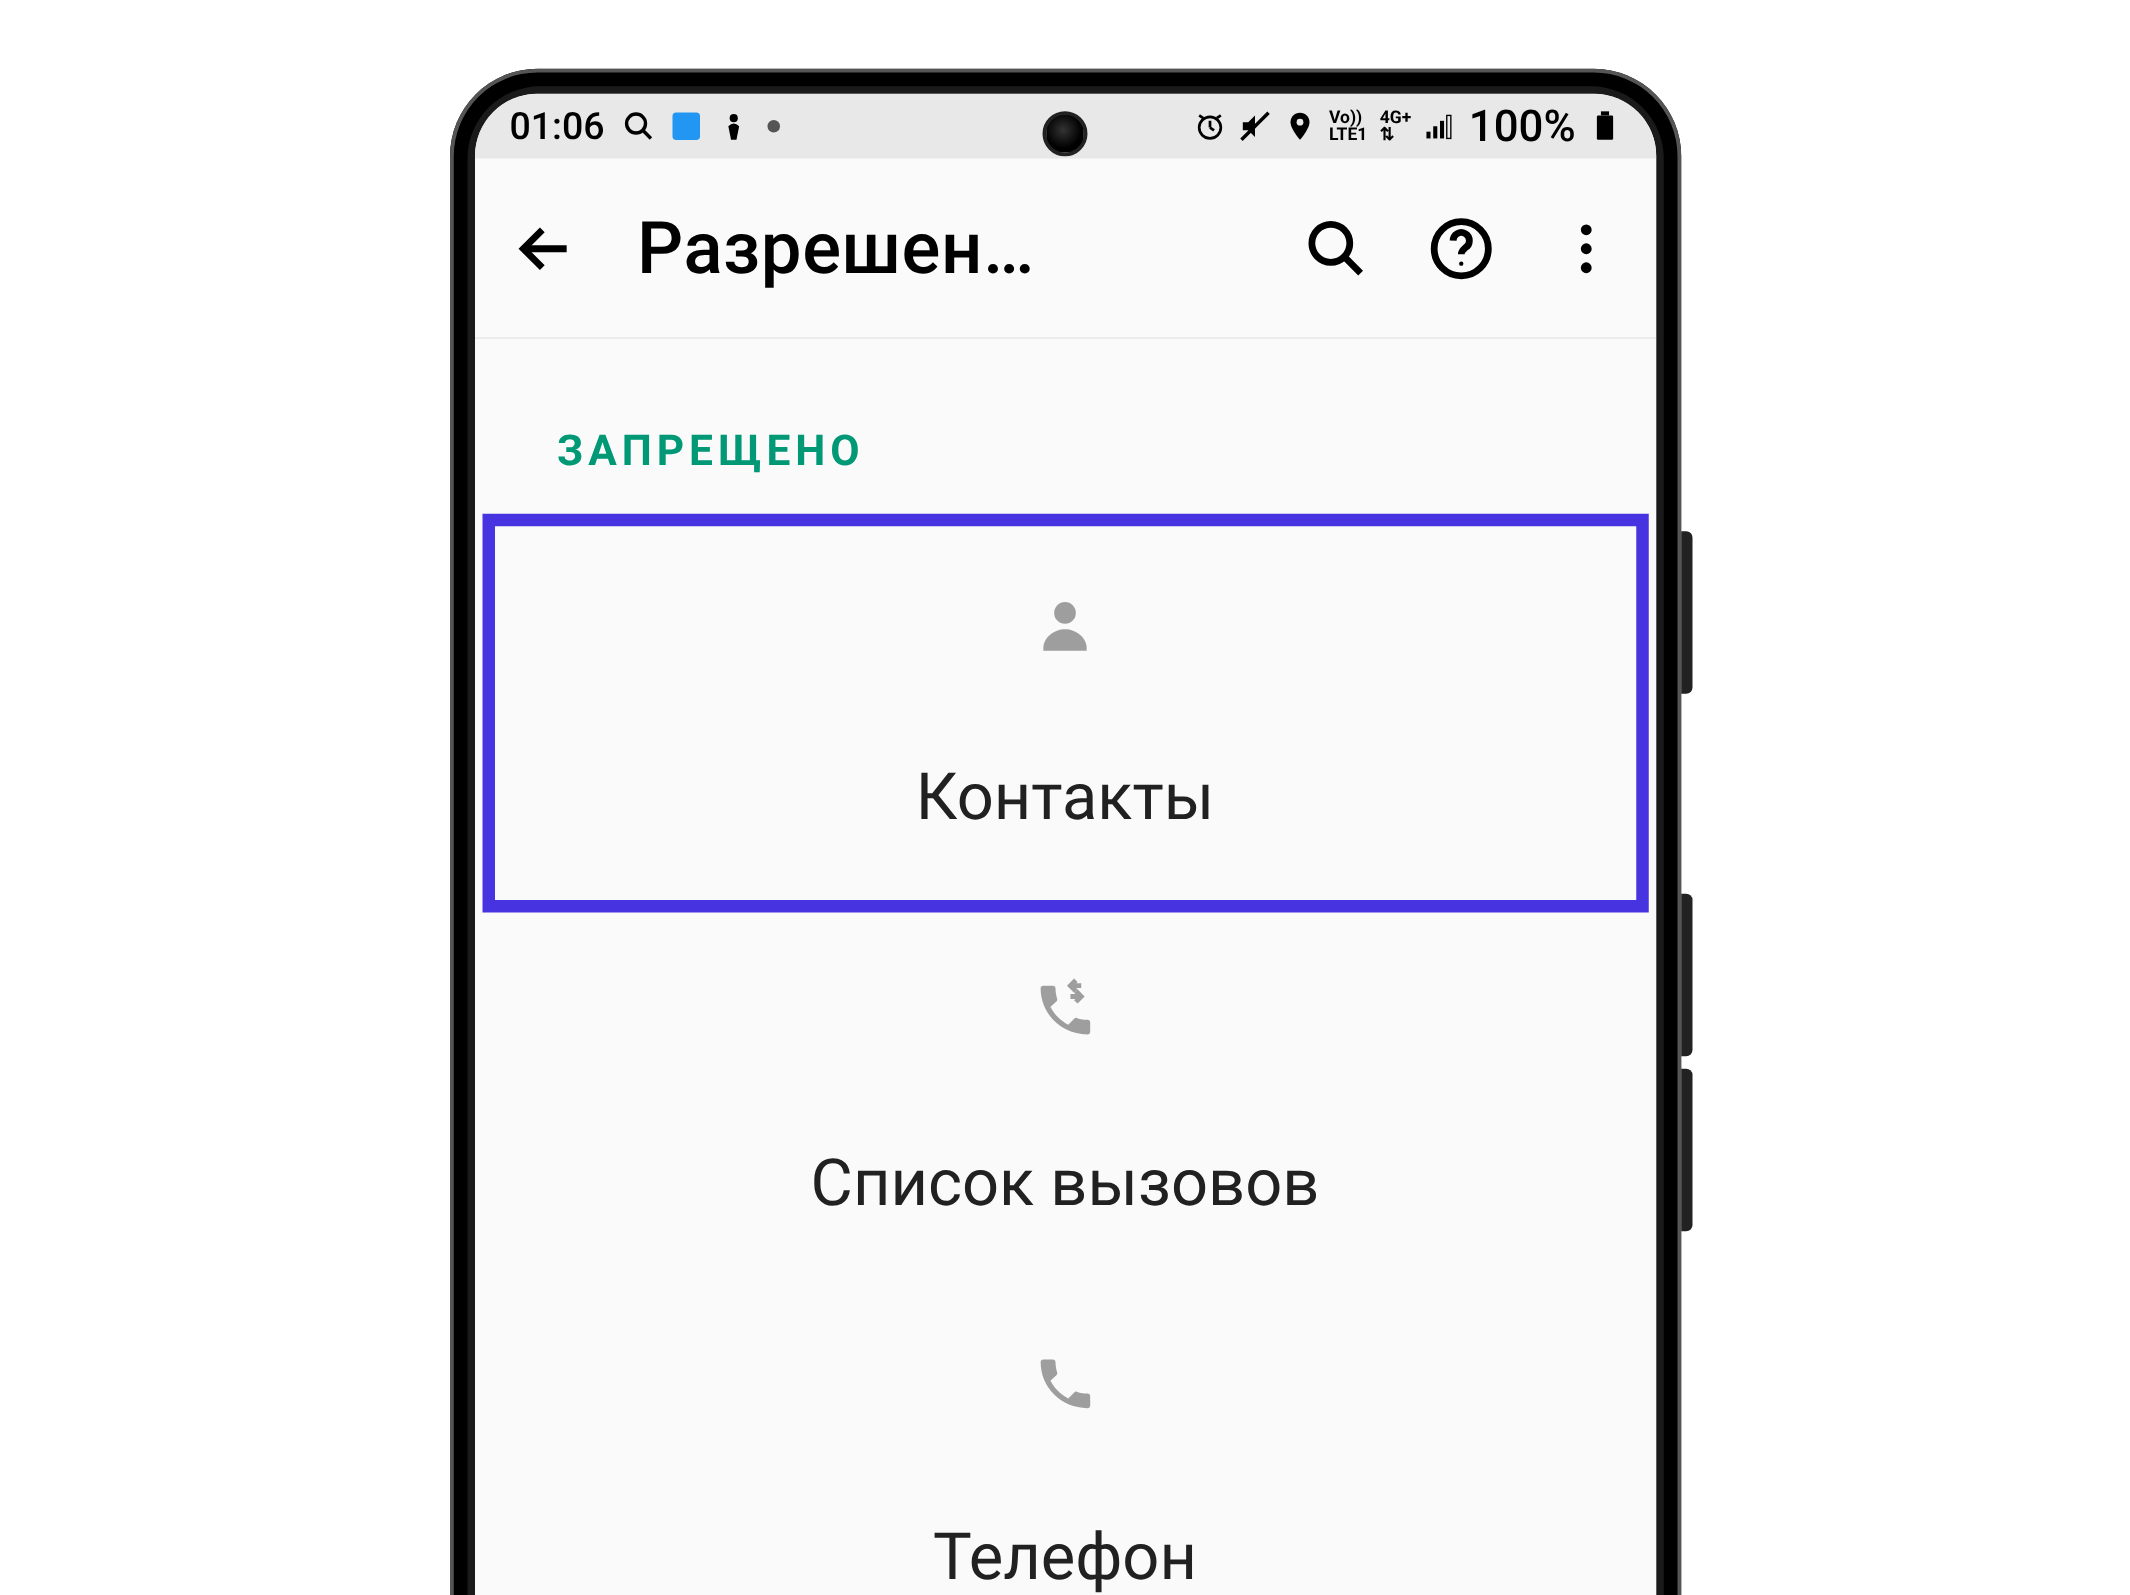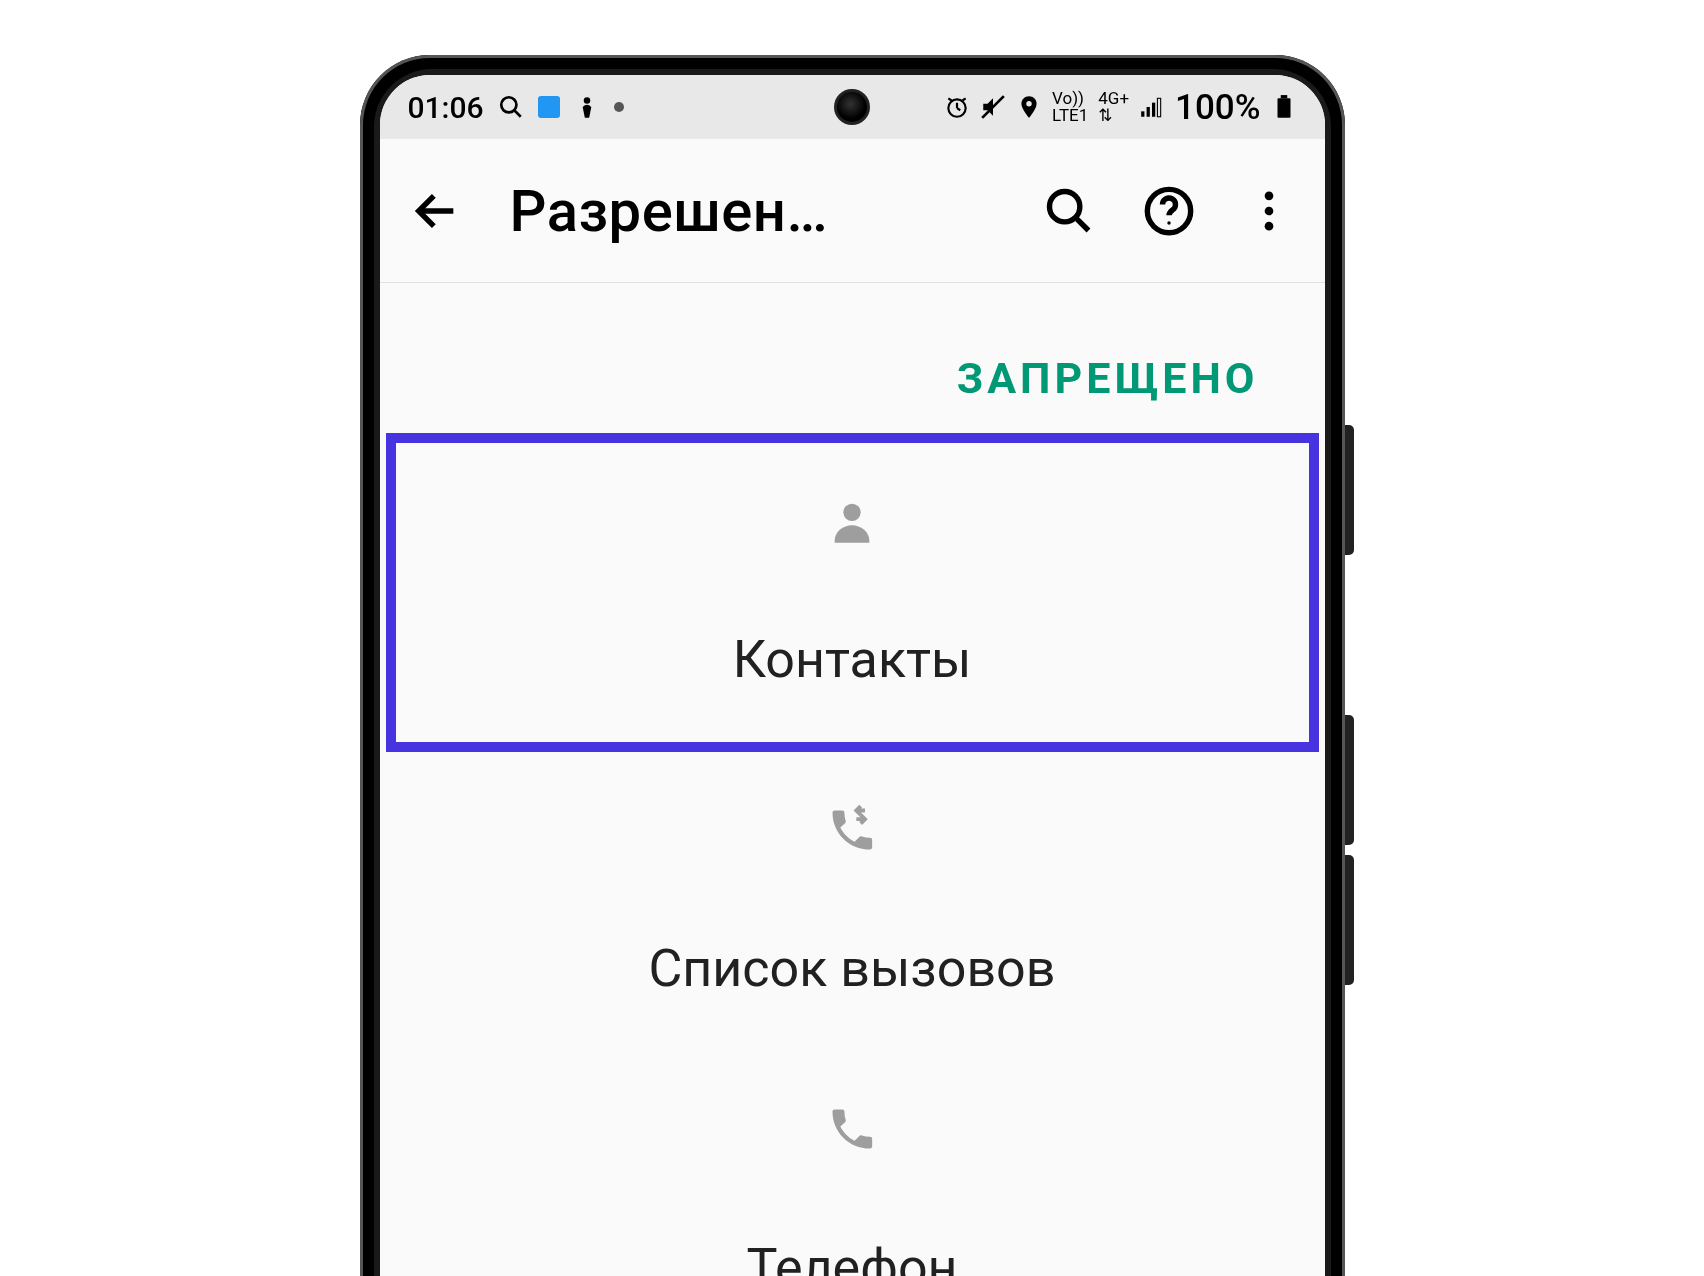--- a/index.html
+++ b/index.html
@@ -51,37 +51,37 @@
       left: 50%;
       transform: translateX(-50%);
       width: 36px; height: 36px;
       background: radial-gradient(circle at 45% 40%, #333 0%, #000 60%);
       border-radius: 50%;
       z-index: 10;
       border: 3px solid #222;
     }
 
     .status-bar {
-      height: 64px;
+      height: 52px;
       display: flex;
       align-items: center;
       justify-content: space-between;
       padding: 0 28px;
       background: #e8e8e8;
       font-size: 30px;
       font-weight: 500;
       color: #000;
     }
     .status-left, .status-right { display: flex; align-items: center; gap: 14px; }
     .status-right { gap: 10px; font-size: 26px; }
     .status-bar svg { width: 26px; height: 26px; }
     .mini-icon { display: inline-flex; align-items: center; }
     .blue-sq { width: 22px; height: 22px; background: #2196F3; border-radius: 3px; }
     .dot { width: 10px; height: 10px; background: #555; border-radius: 50%; }
-    .tiny { font-size: 17px; font-weight: 400; line-height: 1; }
+    .tiny { font-size: 14px; font-weight: 700; line-height: 1; }
 
     .appbar {
       display: flex;
       align-items: center;
       padding: 0 30px;
       height: 144px;
       background: #fafafa;
       gap: 48px;
       border-bottom: 1px solid #e0e0e0;
     }
@@ -93,26 +93,25 @@
       white-space: nowrap;
       overflow: hidden;
       text-overflow: ellipsis;
       letter-spacing: 0.5px;
     }
     .appbar svg.act { width: 52px; height: 52px; stroke: #000; stroke-width: 2.5; fill: none; flex-shrink: 0; }
     .appbar .icon-btn { flex-shrink: 0; display: flex; align-items: center; }
 
     .content { padding-top: 50px; background: #fafafa; }
     .section-header {
-      font-size: 43px;
+      font-size: 34px;
       font-weight: 700;
       color: #019875;
       letter-spacing: 4px;
       padding: 20px 66px 30px;
-      text-align: right;
     }
     .perm-item {
       display: flex;
       align-items: center;
       gap: 82px;
       padding: 52px 74px;
       flex-direction: column;
     }
     .perm-item.highlighted {
       border: 10px solid #4733e0;

